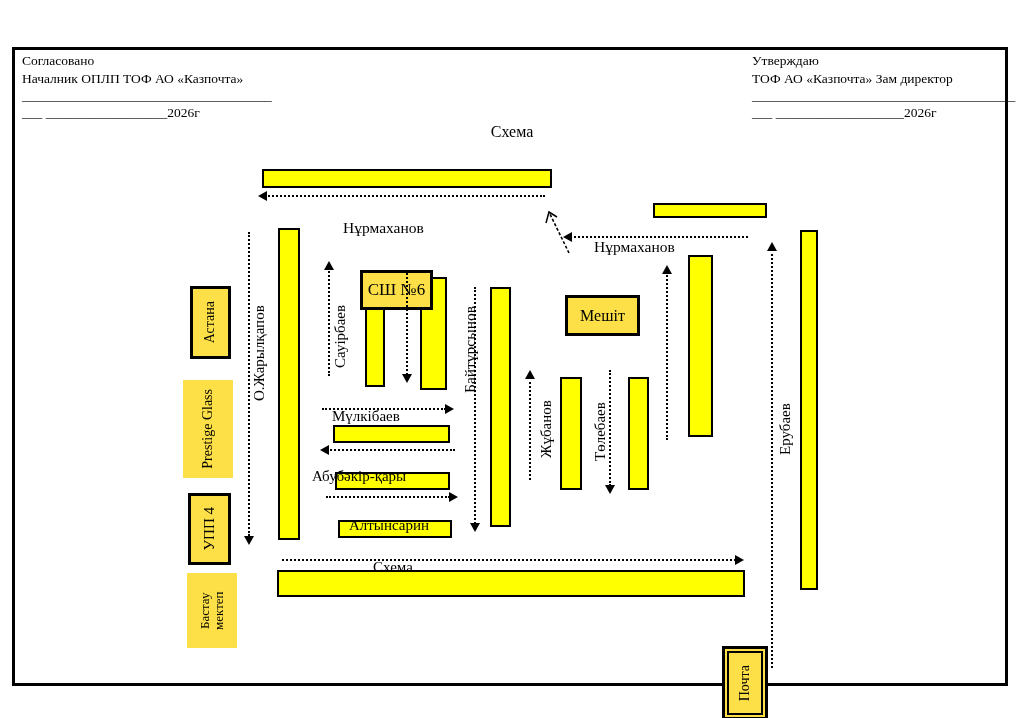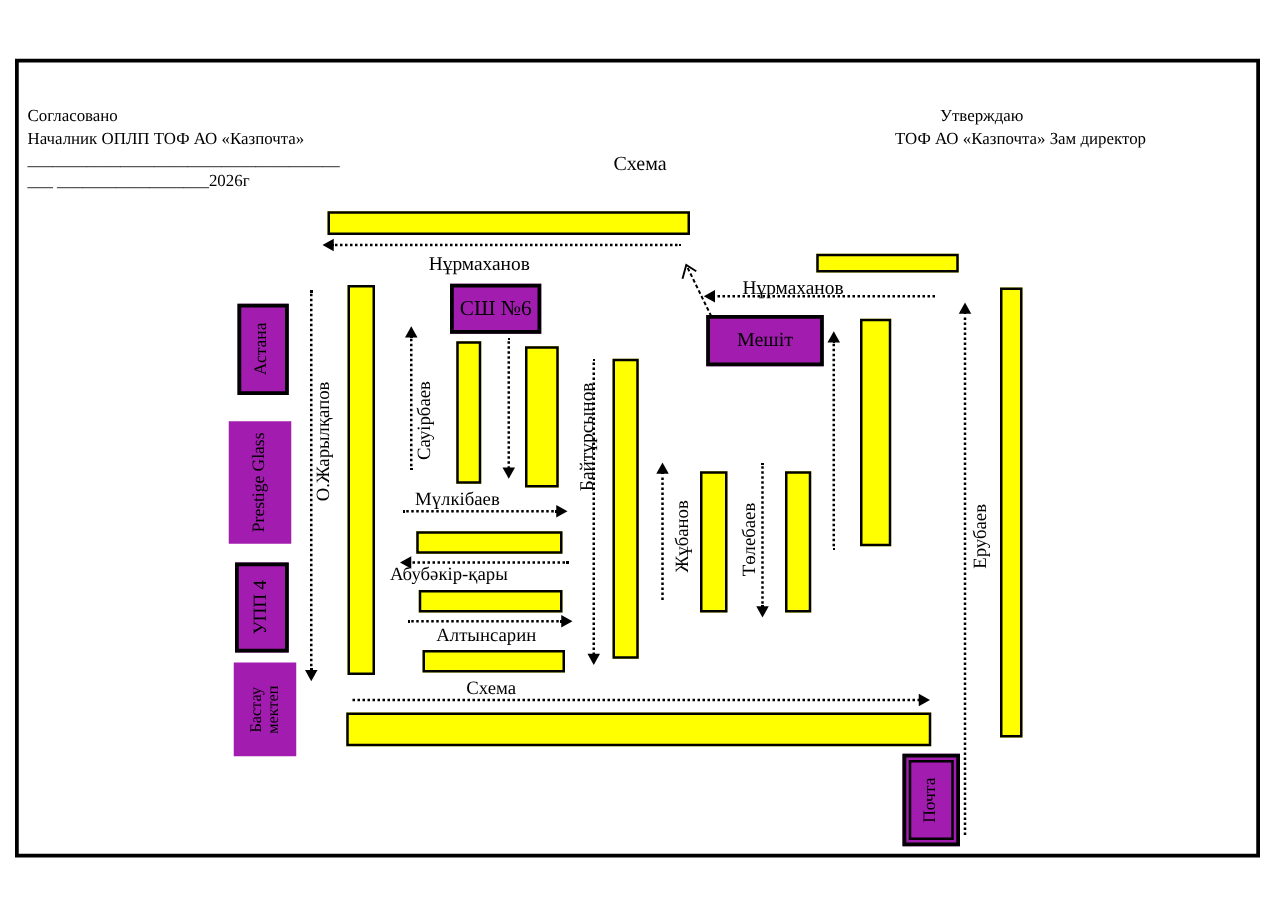--- a/index.html
+++ b/index.html
@@ -1,29 +1,29 @@
 <!DOCTYPE html>
 <html><head>
 <meta charset="utf-8">
 <style>
   html,body{margin:0;padding:0;background:#ffffff;}
   .page{position:relative;width:1024px;height:718px;background:#ffffff;
         font-family:"Liberation Serif", serif;color:#000;overflow:hidden;}
   .frame{position:absolute;left:12px;top:47px;width:996px;height:639px;
          border:3px solid #000;box-sizing:border-box;}
-  .txt{position:absolute;white-space:nowrap;font-size:13.5px;margin-top:32px;}
+  .txt{position:absolute;white-space:nowrap;font-size:13.5px;}
   .title{position:absolute;left:0;width:1024px;text-align:center;font-size:16px;white-space:nowrap;}
   .bar{position:absolute;background:#FFFF00;border:2px solid #000;box-sizing:border-box;}
-  .bigbox{position:absolute;background:#a21caf;border:3px solid #000;box-sizing:border-box;
-          display:flex;align-items:center;justify-content:center;text-align:center;}
+  .bigbox{position:absolute;background:#fde047;border:3px solid #000;box-sizing:border-box;
+          display:flex;align-items:center;justify-content:center;text-align:center;margin-top:43px;}
   .nob{border:none;}
   .vt{writing-mode:vertical-rl;transform:rotate(180deg);max-height:96%;line-height:1.05;}
   .vlabel{position:absolute;writing-mode:vertical-rl;transform:rotate(180deg);
           font-size:15px;white-space:nowrap;text-align:center;z-index:3;}
-  .hlabel{position:absolute;font-size:15px;white-space:nowrap;z-index:3;}
+  .hlabel{position:absolute;font-size:15px;white-space:nowrap;z-index:3;margin-top:16px;}
   .dh{position:absolute;border-top:2px dotted #000;z-index:1;}
   .dv{position:absolute;border-left:2px dotted #000;z-index:1;}
   .tL,.tR,.tU,.tD{position:absolute;width:0;height:0;z-index:2;}
   .tL{border-top:5px solid transparent;border-bottom:5px solid transparent;border-right:9px solid #000;}
   .tR{border-top:5px solid transparent;border-bottom:5px solid transparent;border-left:9px solid #000;}
   .tU{border-left:5px solid transparent;border-right:5px solid transparent;border-bottom:9px solid #000;}
   .tD{border-left:5px solid transparent;border-right:5px solid transparent;border-top:9px solid #000;}
   .inner{position:absolute;inset:2px;border:2px solid #000;display:flex;
          align-items:center;justify-content:center;}
 </style>
@@ -33,21 +33,23 @@
 <div class="page">
 
   <div class="frame"></div>
 
   <div class="txt" style="left:22px;top:53px">Согласовано</div>
   <div class="txt" style="left:22px;top:71px">Началник ОПЛП ТОФ АО «Казпочта»</div>
   <div class="txt" style="left:22px;top:88px">_____________________________________</div>
   <div class="txt" style="left:22px;top:105px">___ __________________2026г</div>
 
   <div class="txt" style="left:752px;top:53px">Утверждаю</div>
-  <div class="txt" style="left:716px;top:71px">ТОФ АО «Казпочта» Зам директор</div>
+  <div class="txt" style="left:752px;top:71px">ТОФ АО «Казпочта» Зам директор</div>
+  <div class="txt" style="left:752px;top:88px">_______________________________________</div>
+  <div class="txt" style="left:752px;top:105px">___ ___________________2026г</div>
 
   <div class="title" style="top:123px">Схема</div>
 
   <div class="bar" style="left:262px;top:169px;width:290px;height:19px"></div>
   <div class="bar" style="left:653px;top:203px;width:114px;height:15px"></div>
   <div class="bar" style="left:278px;top:228px;width:22px;height:312px"></div>
   <div class="bar" style="left:365px;top:273px;width:20px;height:114px"></div>
   <div class="bar" style="left:420px;top:277px;width:27px;height:113px"></div>
   <div class="bar" style="left:490px;top:287px;width:21px;height:240px"></div>
   <div class="bar" style="left:560px;top:377px;width:22px;height:113px"></div>
@@ -67,21 +69,21 @@
   </div>
   <div class="bigbox" style="left:188px;top:450px;width:43px;height:72px;font-size:15px">
     <span class="vt">УПП 4</span>
   </div>
   <div class="bigbox nob" style="left:187px;top:530px;width:50px;height:75px;font-size:13px">
     <span class="vt">Бастау мектеп</span>
   </div>
   <div class="bigbox" style="left:360px;top:227px;width:73px;height:40px;font-size:17px">
     <span>СШ №6</span>
   </div>
-  <div class="bigbox" style="left:565px;top:252px;width:94px;height:41px;font-size:16px">
+  <div class="bigbox" style="left:565px;top:252px;width:75px;height:41px;font-size:16px">
     <span>Мешіт</span>
   </div>
   <div class="bigbox" style="left:722px;top:603px;width:46px;height:74px">
     <div class="inner">
       <span class="vt" style="font-size:14px">Почта</span>
     </div>
   </div>
 
   <div class="hlabel" style="left:343px;top:203px;font-size:15.5px">Нұрмаханов</div>
   <div class="hlabel" style="left:594px;top:222px;font-size:15.5px">Нұрмаханов</div>

